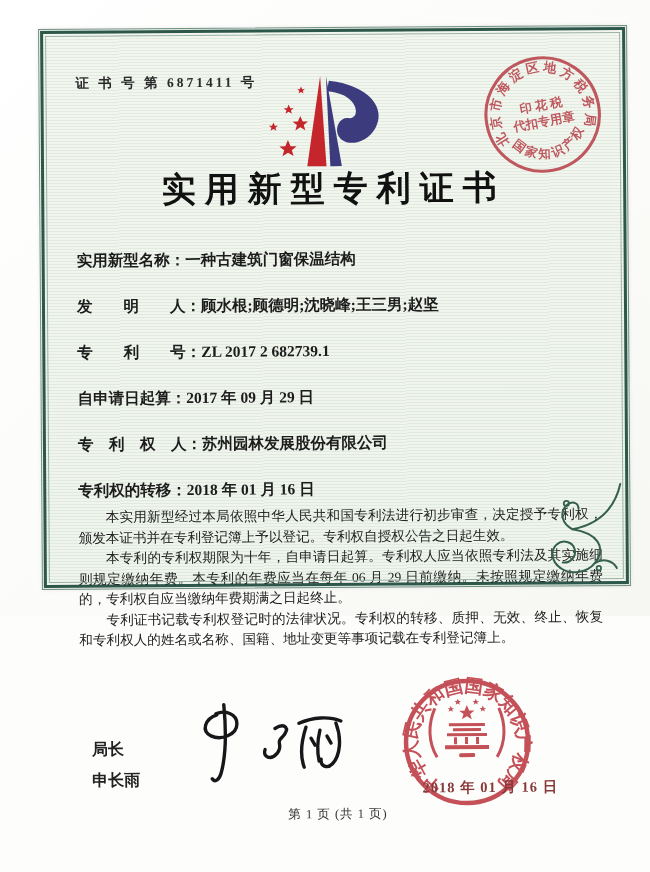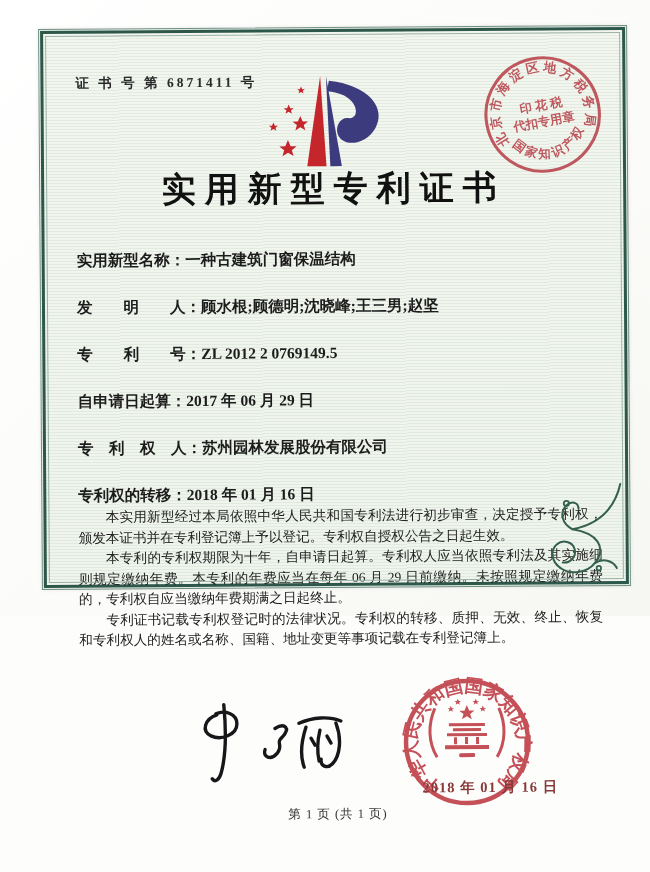--- a/index.html
+++ b/index.html
@@ -26,21 +26,21 @@
   .logo{position:absolute;left:218px;top:45px;width:137px;height:96px;}
 
   .tax-stamp{position:absolute;right:17px;top:21px;width:134px;height:134px;transform:rotate(-10deg);opacity:.88;}
   .tax-stamp text{fill:#b8434c;font-family:"Liberation Serif","DejaVu Serif",serif;font-weight:bold;}
 
   .title{position:absolute;left:0;right:0;top:138px;text-align:center;
     font-size:34px;font-weight:bold;letter-spacing:9px;color:#111;}
 
   .fields{position:absolute;left:36px;right:26px;top:221px;}
   .field-row{font-size:15.5px;font-weight:bold;line-height:20px;margin-bottom:26px;white-space:nowrap;}
-  .field-row .flabel{color:#1c1c1c;font-family:Liberation Mono, monospace;}
+  .field-row .flabel{color:#1c1c1c;}
   .field-row .fvalue{color:#1c1c1c;}
 
   .body-text{position:absolute;left:36px;right:27px;top:478px;font-size:13.6px;line-height:20.5px;
     text-align:justify;color:#222;font-weight:500;}
   .body-text p{margin:0;text-indent:2em;}
 
   .signer{position:absolute;left:48px;top:704px;font-size:16px;font-weight:bold;line-height:31px;color:#222;}
   .signature{position:absolute;left:143px;top:664px;width:170px;height:105px;}
   .signature path{stroke:#17171a;stroke-width:3.4;fill:none;stroke-linecap:round;stroke-linejoin:round;}
 
@@ -91,39 +91,43 @@
     <div class="title">实用新型专利证书</div>
 
     <div class="fields">
       <div class="field-row">
         <span class="flabel">实用新型名称：</span><span class="fvalue">一种古建筑门窗保温结构</span>
       </div>
       <div class="field-row">
         <span class="flabel">发　　明　　人：</span><span class="fvalue">顾水根;顾德明;沈晓峰;王三男;赵坚</span>
       </div>
       <div class="field-row">
-        <span class="flabel">专　　利　　号：</span><span class="fvalue">ZL 2012 2 0769149.5</span>
+        <span class="flabel">专　　利　　号：</span><span class="fvalue">ZL 2017 2 682739.1</span>
       </div>
       <div class="field-row">
-        <span class="flabel">自申请日起算：</span><span class="fvalue">2017 年 06 月 29 日</span>
+        <span class="flabel">自申请日起算：</span><span class="fvalue">2017 年 09 月 29 日</span>
       </div>
       <div class="field-row">
         <span class="flabel">专　利　权　人：</span><span class="fvalue">苏州园林发展股份有限公司</span>
       </div>
       <div class="field-row">
         <span class="flabel">专利权的转移：</span><span class="fvalue">2018 年 01 月 16 日</span>
       </div>
     </div>
 
     <div class="body-text">
       <p>本实用新型经过本局依照中华人民共和国专利法进行初步审查，决定授予专利权，颁发本证书并在专利登记簿上予以登记。专利权自授权公告之日起生效。</p>
       <p>本专利的专利权期限为十年，自申请日起算。专利权人应当依照专利法及其实施细则规定缴纳年费。本专利的年费应当在每年 06 月 29 日前缴纳。未按照规定缴纳年费的，专利权自应当缴纳年费期满之日起终止。</p>
       <p>专利证书记载专利权登记时的法律状况。专利权的转移、质押、无效、终止、恢复和专利权人的姓名或名称、国籍、地址变更等事项记载在专利登记簿上。</p>
     </div>
 
+    <div class="signer">
+      <div>局长</div>
+      <div>申长雨</div>
+    </div>
 
     <svg class="signature" viewBox="0 0 170 105" aria-hidden="true">
       <path d="M30,22 C18,26 14,38 24,43 C34,48 50,42 50,31 C50,21 38,17 29,21"></path>
       <path d="M37,12 C39,34 40,58 34,80 C32,87 28,90 25,86"></path>
       <path d="M88,36 C98,30 104,36 95,45 C88,51 97,52 90,61 C84,68 75,65 78,57"></path>
       <path d="M112,31 C126,25 142,24 154,29"></path>
       <path d="M119,35 C114,50 113,64 117,75"></path>
       <path d="M149,31 C155,47 153,64 145,72 C140,77 133,74 134,67"></path>
       <path d="M133,38 C130,50 130,60 132,69"></path>
       <path d="M124,46 L128,53"></path>

